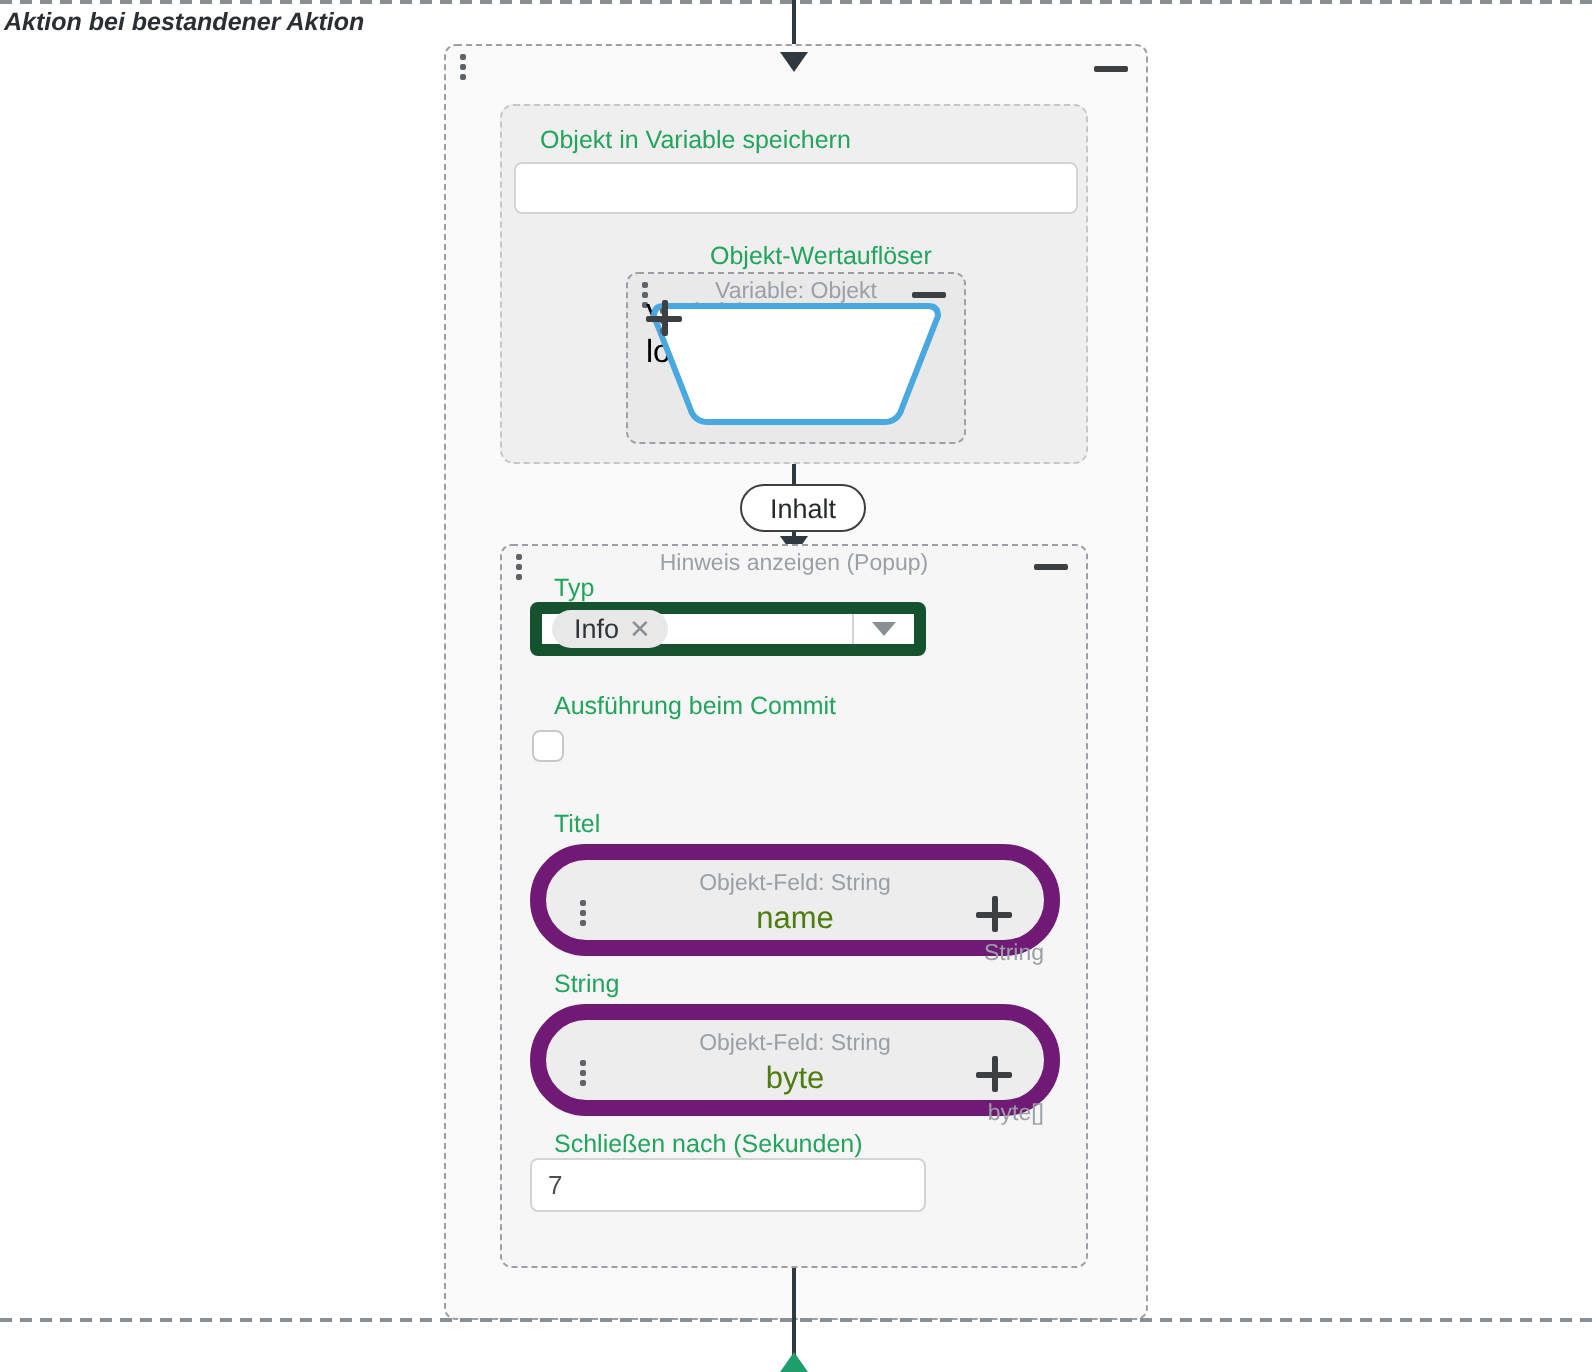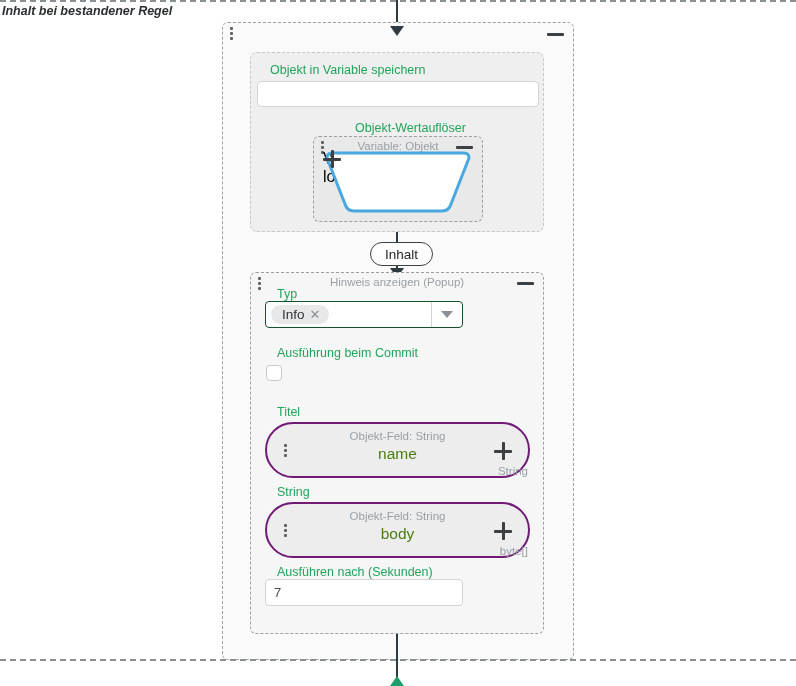--- a/index.html
+++ b/index.html
@@ -113,21 +113,21 @@
     padding: 4px 8px;
     line-height: 20px;
     font-family: "Liberation Sans", sans-serif;
   }
 
   
   .select {
     position: absolute;
     box-sizing: border-box;
     background: #ffffff;
-    border: 1px solid #14532d;
+    border: 6px solid #14532d;
     border-radius: 4px;
     display: flex;
     align-items: stretch;
   }
   .select .tags {
     flex: 1;
     display: flex;
     align-items: center;
     padding: 0 5px;
   }
@@ -168,21 +168,21 @@
     background: #ffffff;
     border: 1px solid #c6c9cc;
     border-radius: 4px;
   }
 
   
   .pill {
     position: absolute;
     box-sizing: border-box;
     background: #ededed;
-    border: 2px solid #701a75;
+    border: 8px solid #701a75;
     border-radius: 34px;
   }
   .pill .sub {
     position: absolute;
     left: 0; right: 0; top: 6px;
     text-align: center;
     font-size: 11.5px;
     color: #9aa0a6;
   }
   .pill .name {
@@ -258,21 +258,21 @@
     color: #26292c;
     padding: 0 14px;
   }
 </style>
 </head>
 <body>
 
 <div id="canvas">
 
   <div class="top-dash"></div>
-  <div class="rule-label">Inhalt bei bestandener Regel</div>
+  <div class="rule-label">Aktion bei bestandener Aktion</div>
 
   <div class="vline" style="left:396px; top:0px; height:26px;"></div>
 
   <div class="node" style="left:222px; top:22px; width:352px; height:638px;">
     <div class="node-head">
       <div class="dots">
         <i></i>
           <i></i>
           <i></i>
       </div>
@@ -365,25 +365,25 @@
   </div>
 
   <div class="field-label" style="left:265px; top:485px;">String</div>
   <div class="pill" style="left:265px; top:502px; width:265px; height:56px;">
     <div class="dots">
       <i></i>
         <i></i>
         <i></i>
     </div>
     <div class="sub">Objekt-Feld: String</div>
-    <div class="name">body</div>
+    <div class="name">byte</div>
     <div class="type">byte[]</div>
     <div class="plus" style="right:16px; top:18px;"></div>
   </div>
 
-  <div class="field-label" style="left:265px; top:565px;">Ausführen nach (Sekunden)</div>
+  <div class="field-label" style="left:265px; top:565px;">Schließen nach (Sekunden)</div>
   <input class="text-input" type="text" style="left: 265px; top: 579px; width: 198px; height: 27px;" value="7">
 
   <div class="vline" style="left:396px; top:634px; height:46px;"></div>
   <div class="mid-dash" style="top:659px;"></div>
   <div class="arrow-up-green" style="left:390px; top:676px;"></div>
 
 </div>
 
 </body></html>

